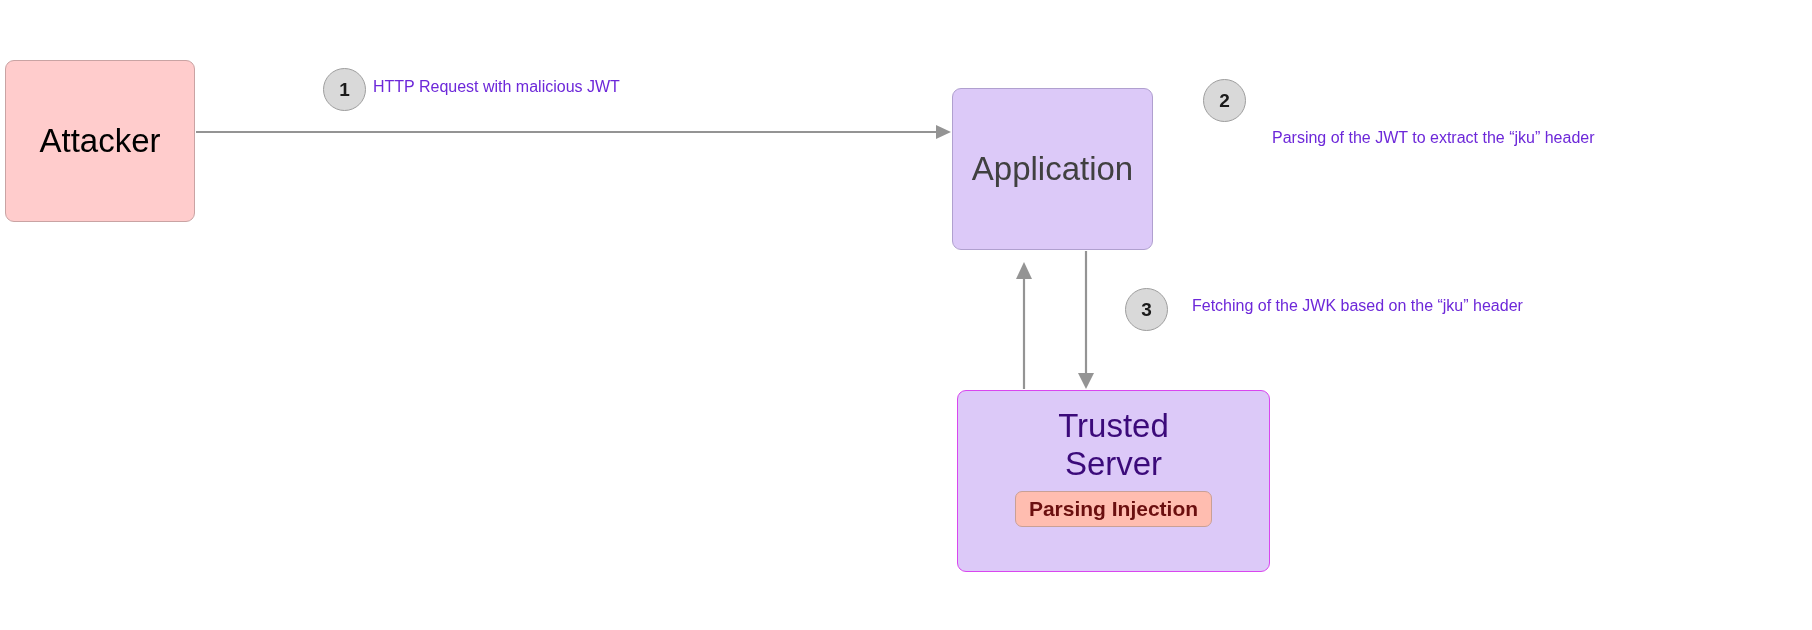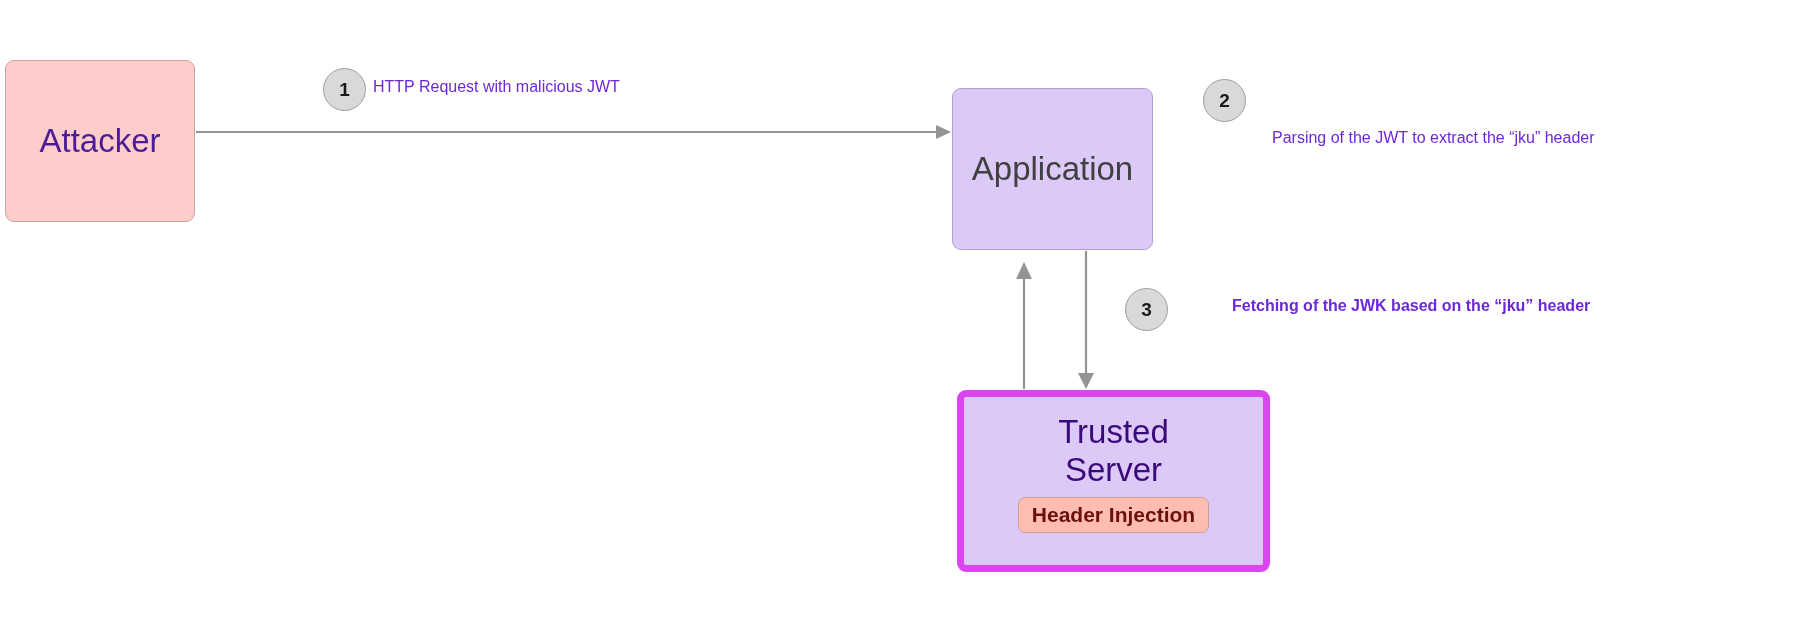--- a/index.html
+++ b/index.html
@@ -36,42 +36,42 @@
     white-space: pre-line;
   }
 
   .node-attacker {
     left: 5px;
     top: 60px;
     width: 190px;
     height: 162px;
     background: #FFCCCC;
     border: 1px solid #C9A3A3;
-    color: #4c1d95;
+    color: #000000;
     font-size: 33px;
   }
 
   .node-application {
     left: 952px;
     top: 88px;
     width: 201px;
     height: 162px;
     background: #DCC9F8;
     border: 1px solid #B0A0CF;
     color: #404040;
     font-size: 33px;
   }
 
   .node-trusted-server {
     left: 957px;
     top: 390px;
     width: 313px;
     height: 182px;
     background: #DCC9F8;
-    border: 7px solid #d946ef;
+    border: 1px solid #d946ef;
     color: #3B0A7A;
     font-size: 33px;
     justify-content: flex-start;
     padding-top: 16px;
   }
 
   .node-trusted-server .node-label {
     margin-bottom: 8px;
   }
 
@@ -160,25 +160,25 @@
     <span class="node-label">Attacker</span>
   </div>
 
   <div class="node node-application">
     <span class="node-label">Application</span>
   </div>
 
   <div class="node node-trusted-server">
     <span class="node-label">Trusted
 Server</span>
-    <span class="badge">Header Injection</span>
+    <span class="badge">Parsing Injection</span>
   </div>
 
   <div class="step-circle" style="left:323px; top:68px;">1</div>
   <div class="step-text" style="left:373px; top:79px;">HTTP Request with malicious JWT</div>
 
   <div class="step-circle" style="left:1203px; top:79px;">2</div>
   <div class="step-text" style="left:1272px; top:90px;margin-top:40px;">Parsing of the JWT to extract the “jku” header</div>
 
   <div class="step-circle" style="left:1125px; top:288px;">3</div>
-  <div class="step-text" style="left:1232px; top:298px;font-weight:bold;">Fetching of the JWK based on the “jku” header</div>
+  <div class="step-text" style="left:1192px; top:298px;">Fetching of the JWK based on the “jku” header</div>
 
 </div>
 
 </body></html>

